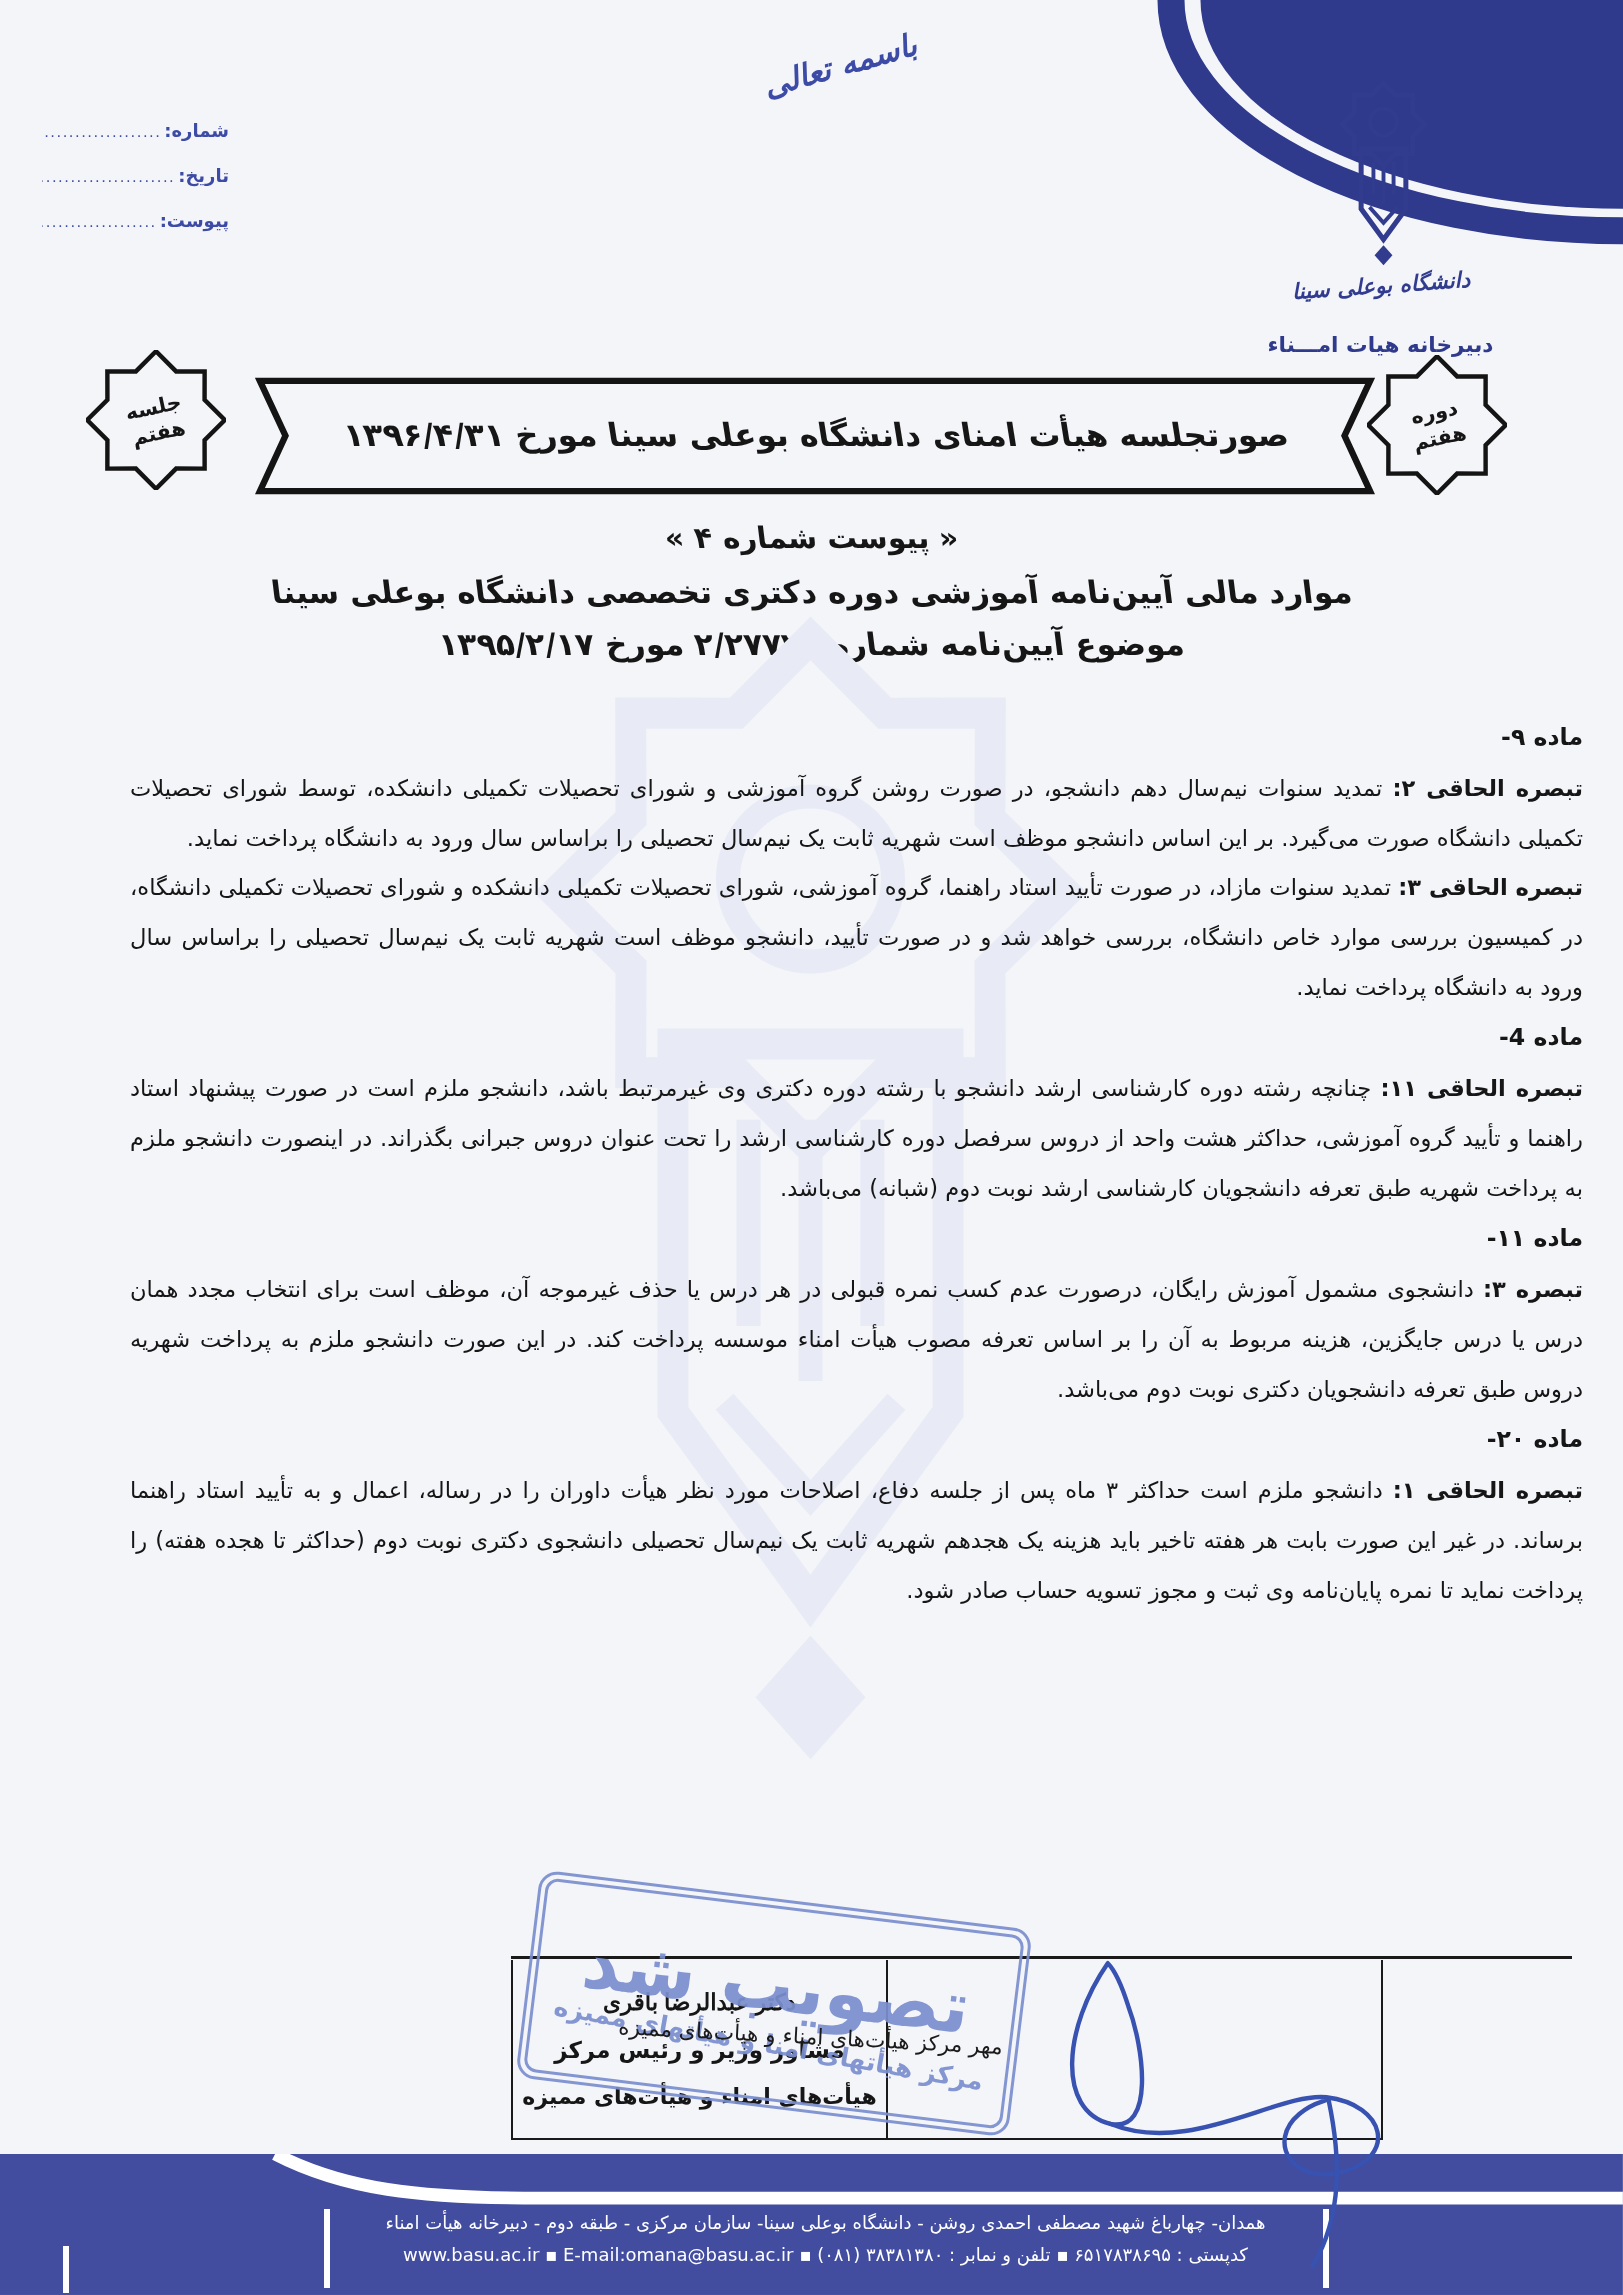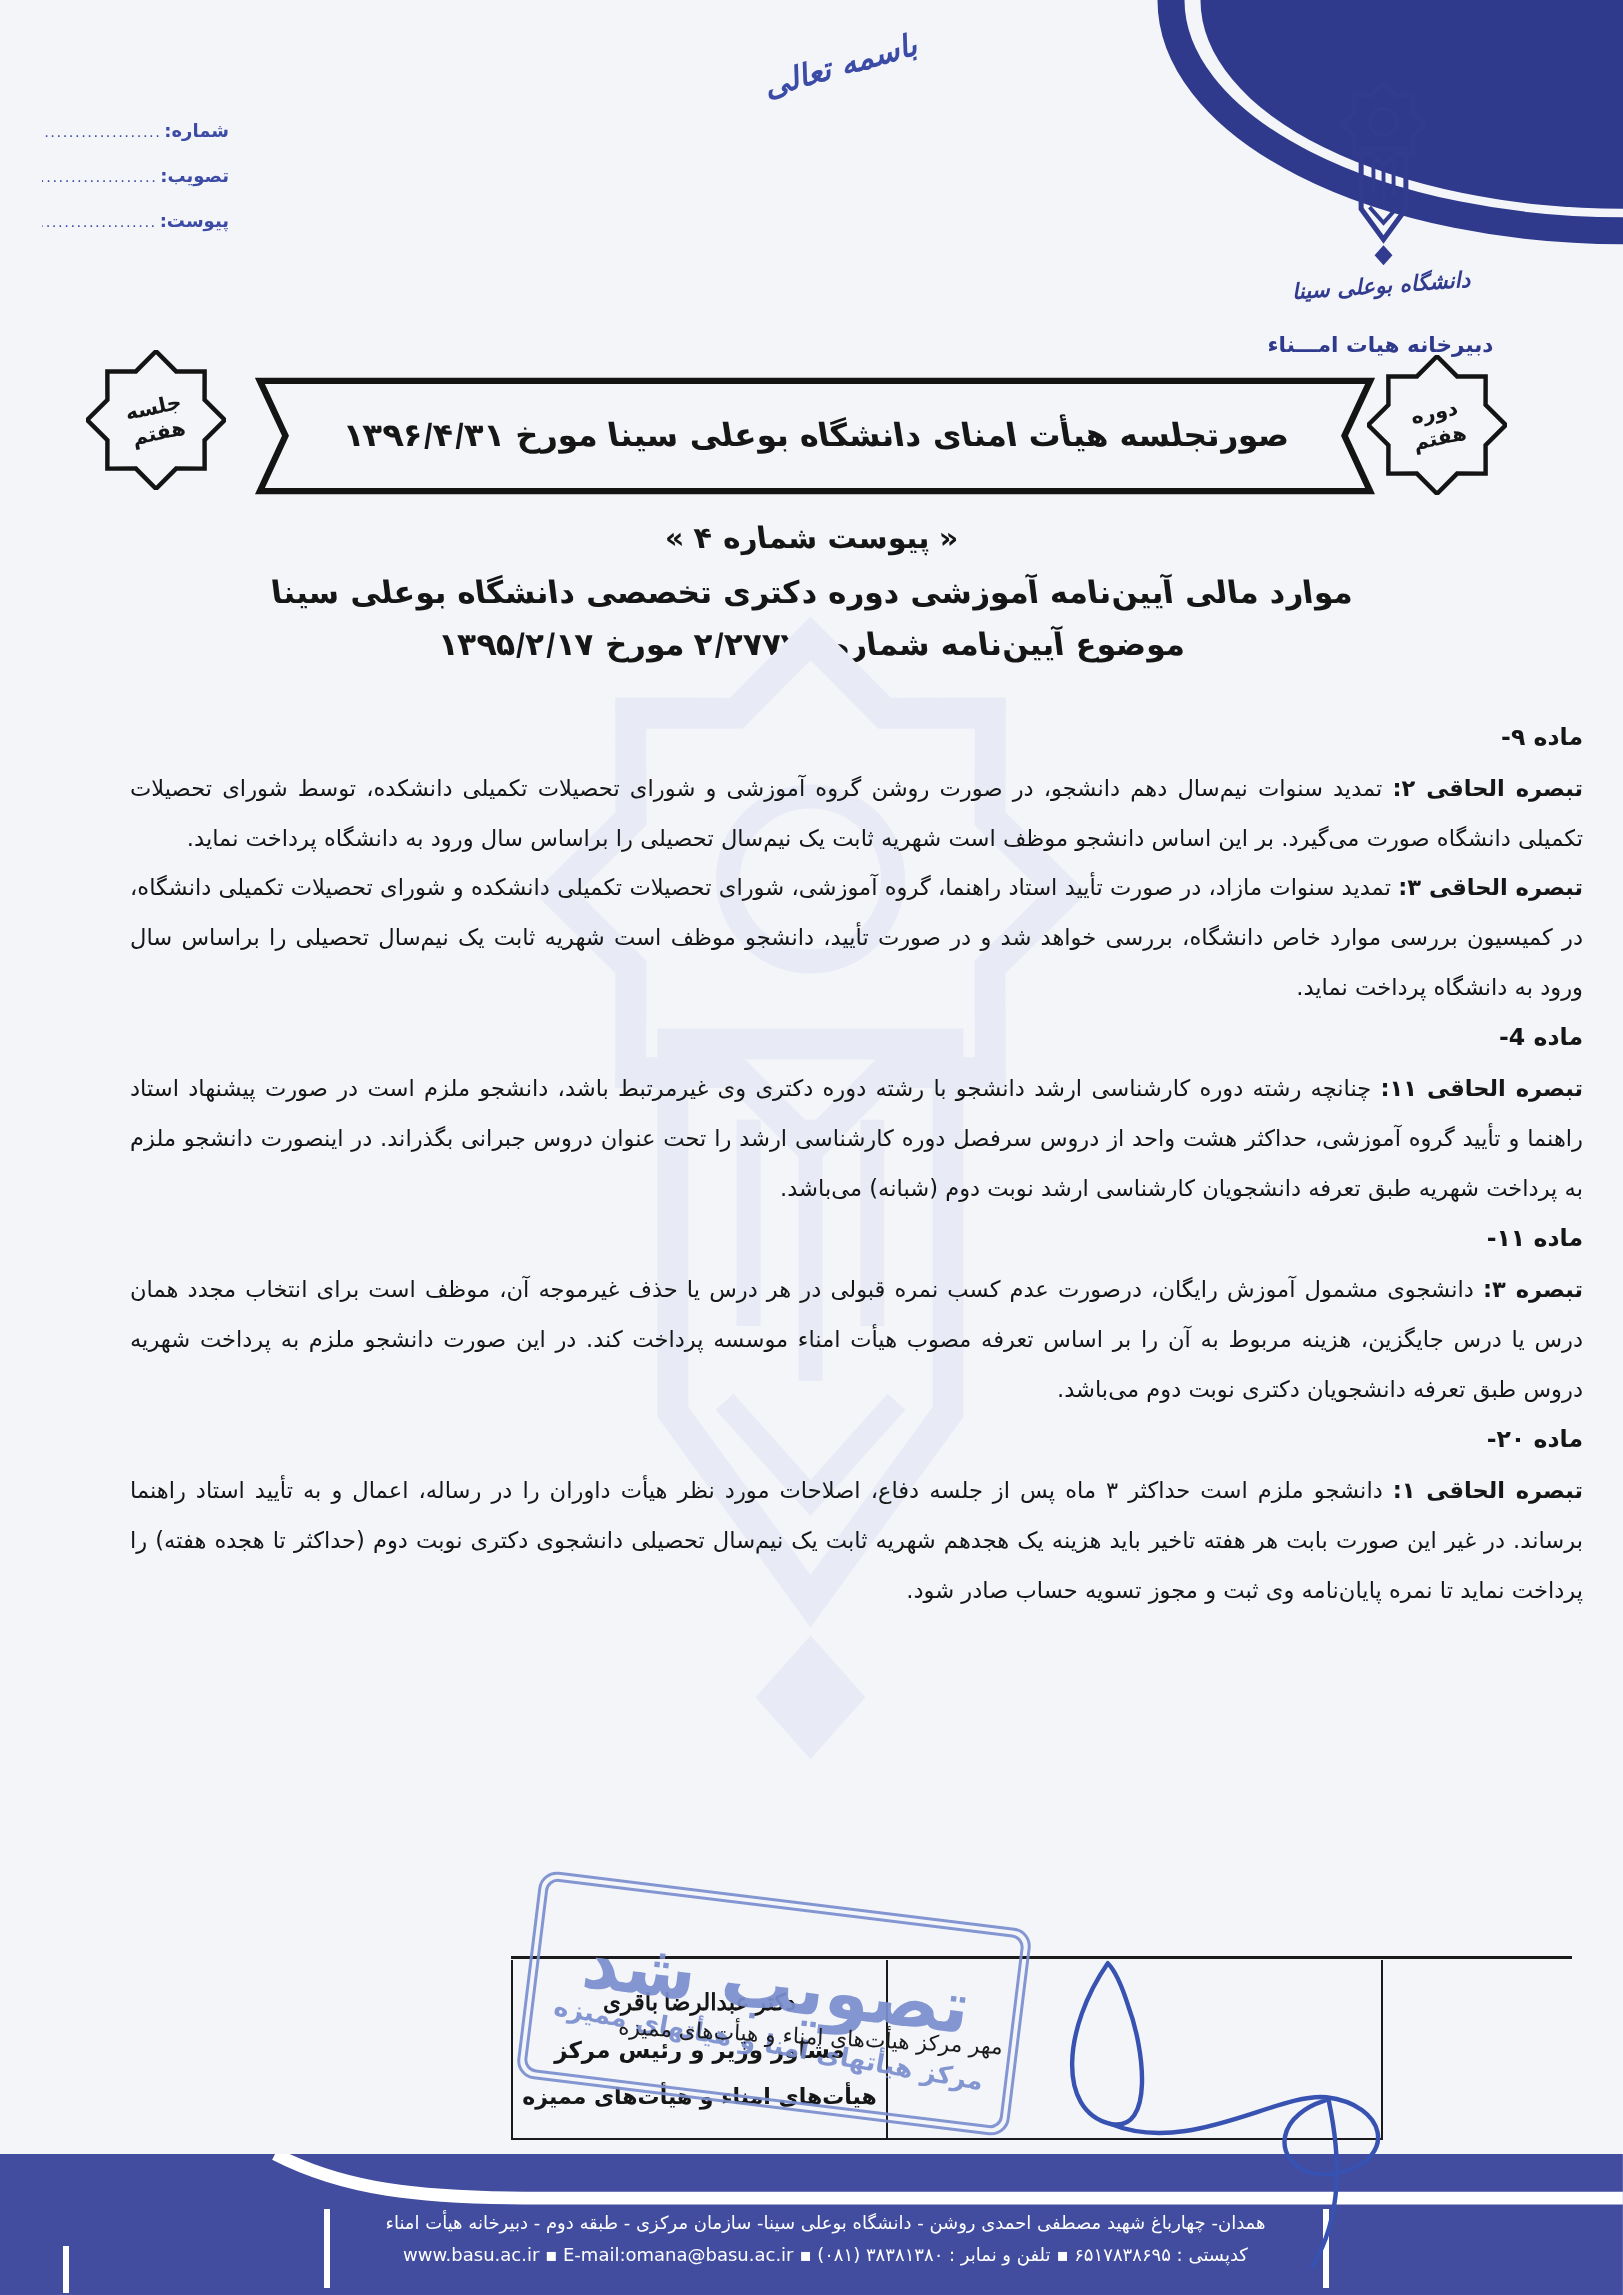--- a/index.html
+++ b/index.html
@@ -140,21 +140,21 @@
     <path d="M290,0 A860,425 0 0 0 1150,425 L1150,0 Z" fill="#2f3a8c"></path>
     <path d="M230,0 A920,470 0 0 0 1150,470" fill="none" stroke="#2f3a8c" stroke-width="55"></path>
   </svg>
 
   <div class="lh-fields">
     <div class="lh-row">
       <span class="lbl">شماره:</span>
       <span class="dots">......................</span>
     </div>
     <div class="lh-row">
-      <span class="lbl">تصویب:</span>
+      <span class="lbl">تاریخ:</span>
       <span class="dots">......................</span>
     </div>
     <div class="lh-row">
       <span class="lbl">پیوست:</span>
       <span class="dots">......................</span>
     </div>
   </div>
 
   <div class="bismillah">باسمه تعالی</div>
 

